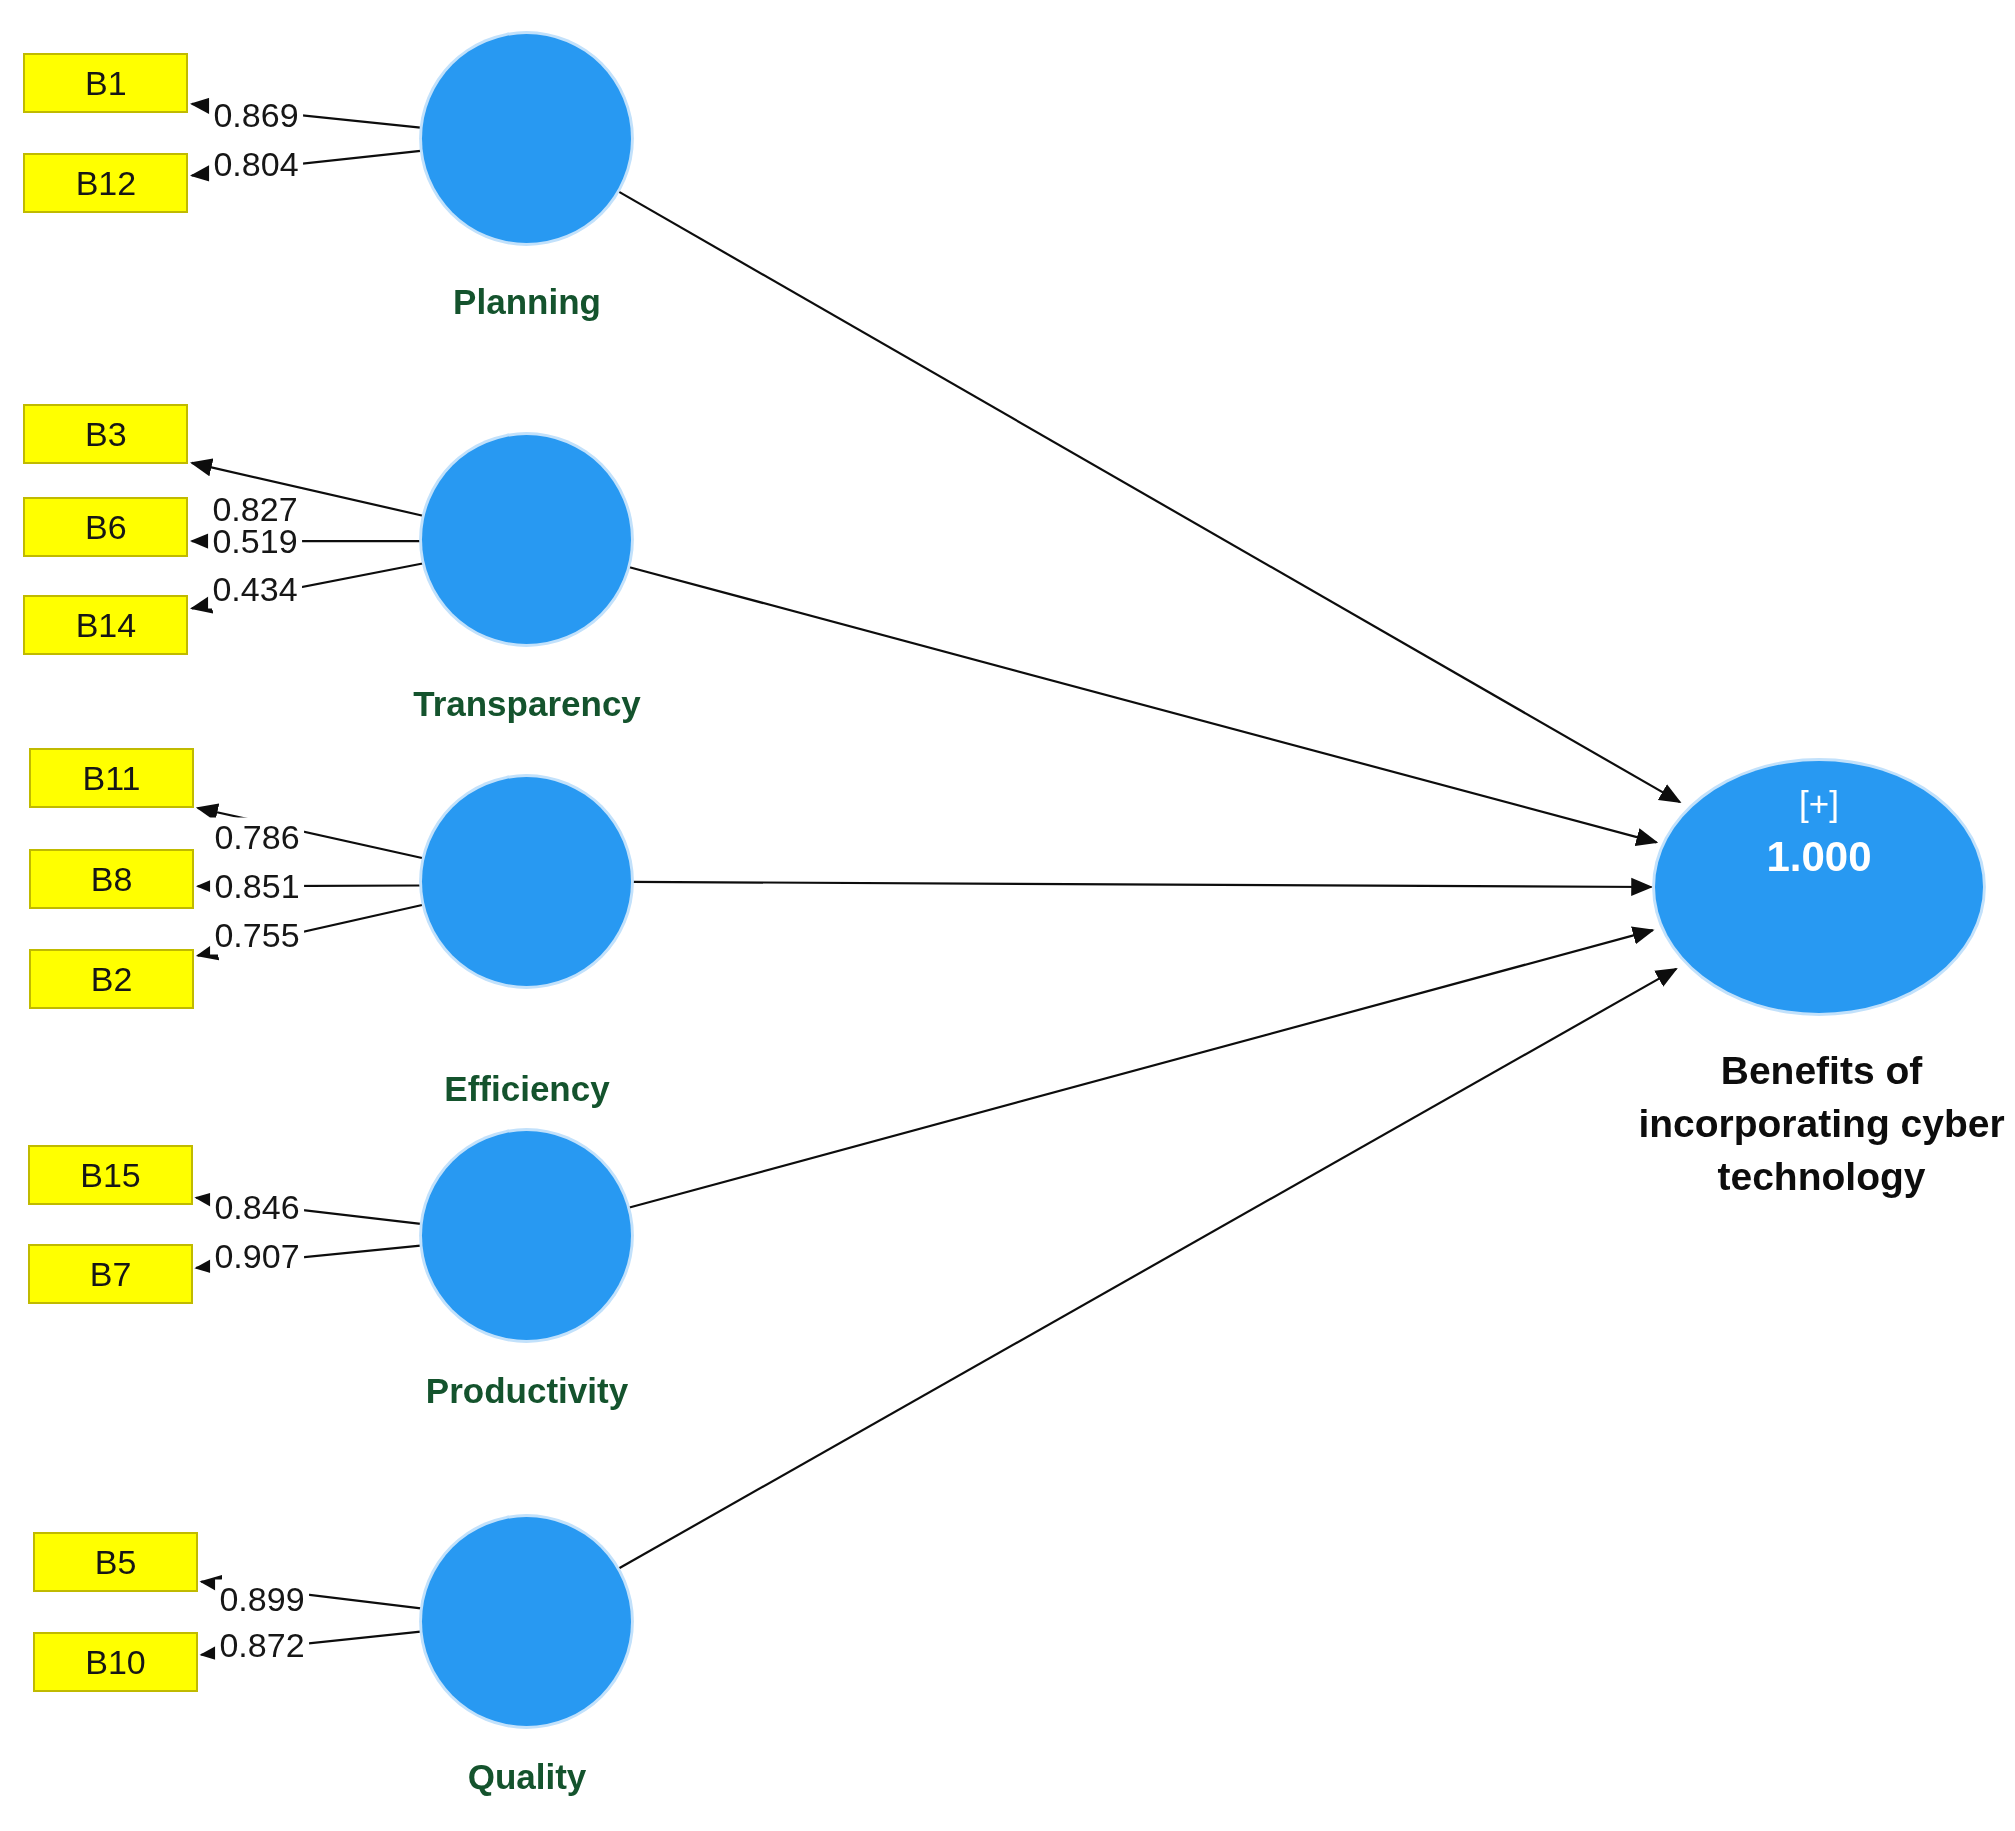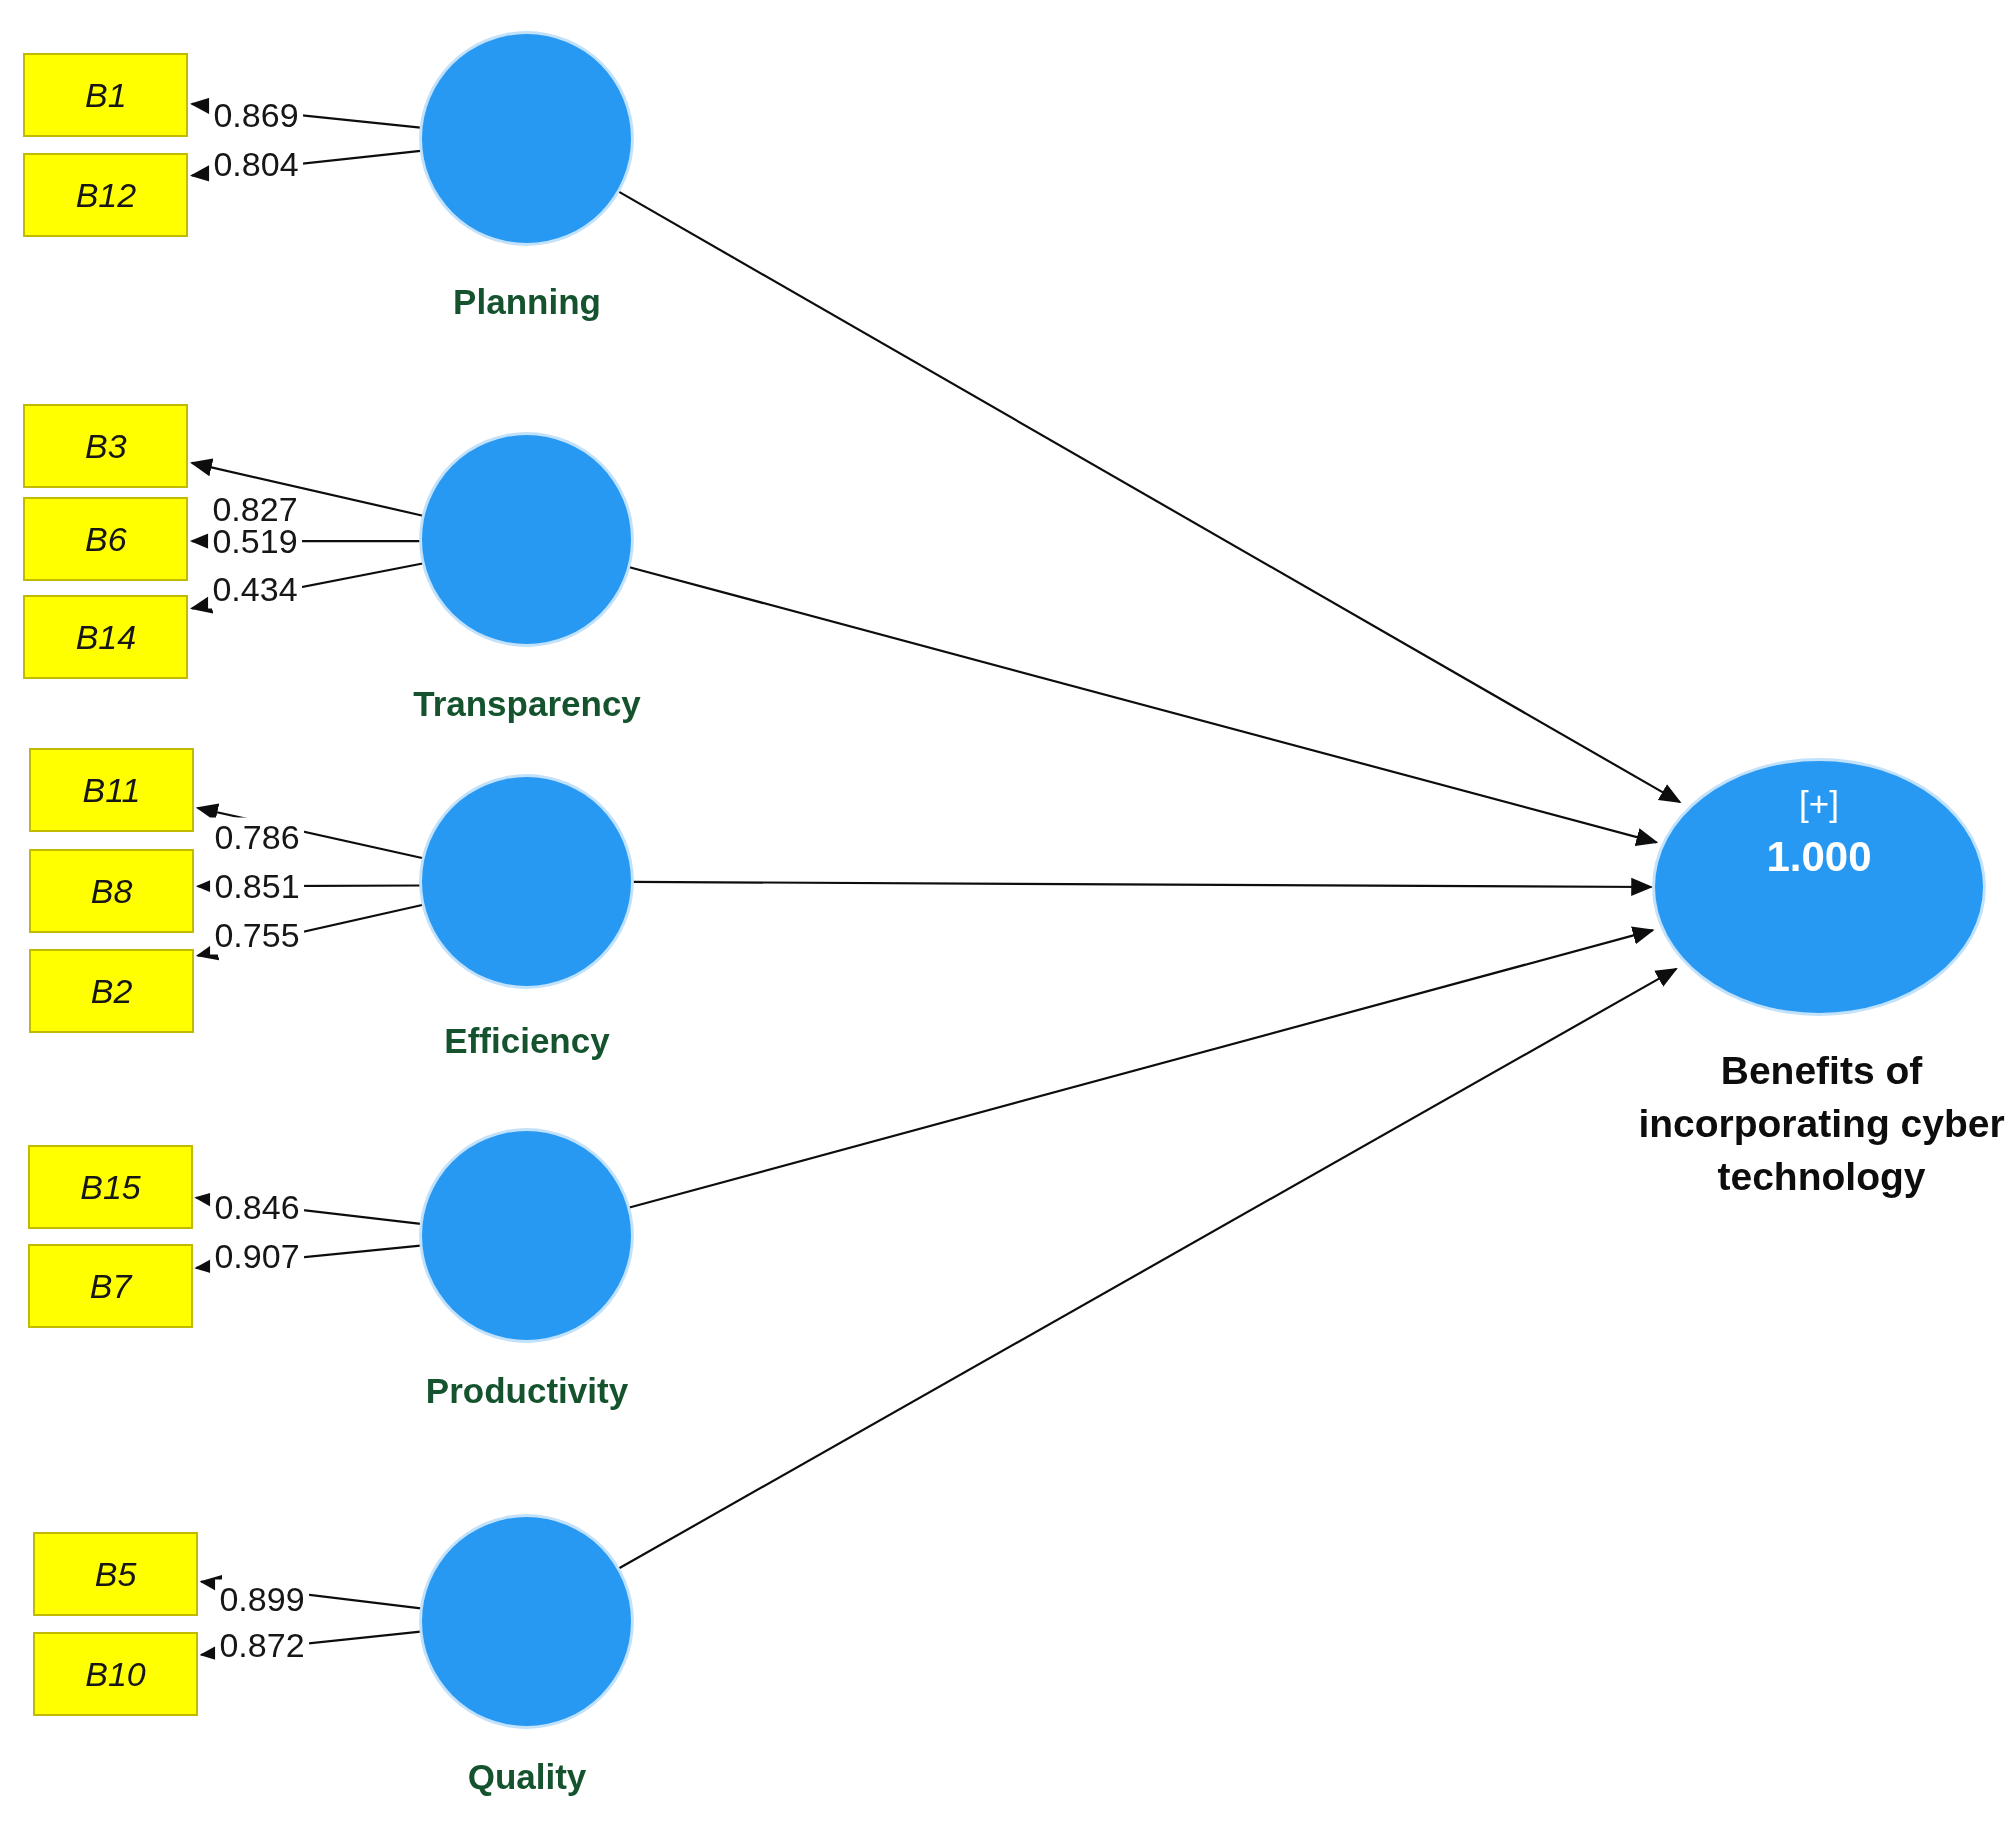--- a/index.html
+++ b/index.html
@@ -1,23 +1,23 @@
 <!DOCTYPE html>
 <html style="font-size:11.7px"><head>
 <meta charset="utf-8">
 <style>
   html,body{margin:0;padding:0;background:#ffffff;overflow:hidden;}
   .canvas{position:relative;width:2015px;height:1831px;background:#ffffff;
           font-family:"Liberation Sans",sans-serif;}
   svg.edges{position:absolute;left:0;top:0;width:2015px;height:1831px;}
 
-  .ind-box{position:absolute;width:165px;height:84px;background:#ffff00;
+  .ind-box{position:absolute;width:165px;height:60px;background:#ffff00;
            border:2.2px solid #c0ba00;box-sizing:border-box;
            display:flex;align-items:center;justify-content:center;
-           font-size:34px;color:#161616;font-style:italic;}
+           font-size:34px;color:#161616;}
   .loading{position:absolute;transform:translate(-50%,-50%);
            background:#ffffff;padding:0 4.4px;font-size:34px;color:#161616;
            white-space:nowrap;}
   .circle{position:absolute;width:209px;height:209px;border-radius:50%;
           background:#2899f2;box-shadow:0 0 0 2.9px #c2e1fb;}
   .construct-label{position:absolute;transform:translateX(-50%);
           font-weight:bold;font-size:35px;color:#14532d;white-space:nowrap;}
 
   .ellipse{position:absolute;left:1655px;top:761px;width:328px;height:252px;
            border-radius:50%;background:#2899f2;box-shadow:0 0 0 2.9px #c2e1fb;
@@ -97,21 +97,21 @@
   <div class="ind-box" style="left:29px;top:849px">
       <span>B8</span>
     </div>
   <div class="ind-box" style="left:29px;top:949px">
       <span>B2</span>
     </div>
   <div class="loading" style="left:257px;top:837px">0.786</div>
   <div class="loading" style="left:257px;top:886px">0.851</div>
   <div class="loading" style="left:257px;top:935px">0.755</div>
   <div class="circle" style="left:422px;top:777px"></div>
-  <div class="construct-label" style="left:527px;top:1021px">Efficiency</div>
+  <div class="construct-label" style="left:527px;top:1069px">Efficiency</div>
 
   <div class="ind-box" style="left:28px;top:1145px">
       <span>B15</span>
     </div>
   <div class="ind-box" style="left:28px;top:1244px">
       <span>B7</span>
     </div>
   <div class="loading" style="left:257px;top:1207px">0.846</div>
   <div class="loading" style="left:257px;top:1256px">0.907</div>
   <div class="circle" style="left:422px;top:1131px"></div>

